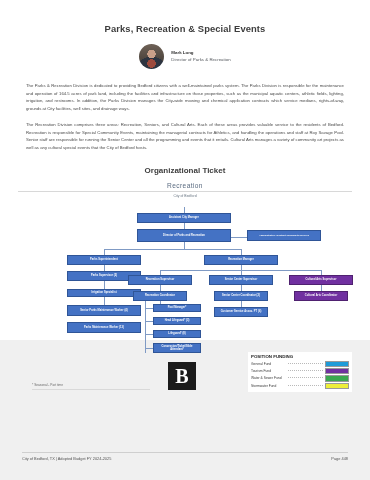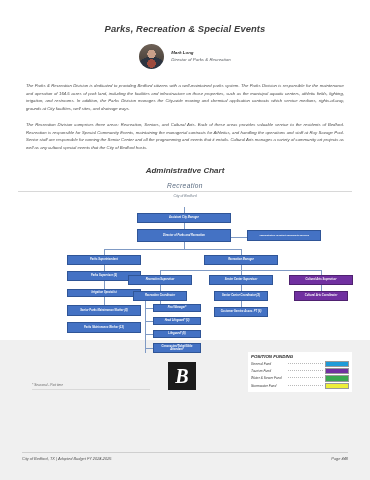--- a/index.html
+++ b/index.html
@@ -4,21 +4,20 @@
 <style>
   html,body{margin:0;padding:0;}
   body{
     width:370px;height:480px;overflow:hidden;
     background:#f0f0f0;
     font-family:"Liberation Sans", sans-serif;
   }
   .page{
     position:relative;width:370px;height:340px;background:#ffffff;
     box-sizing:border-box;
-    font-style:italic;
   }
   
   .doc-title{
     text-align:center;font-size:9.4px;font-weight:bold;color:#3d3d3d;
     letter-spacing:.1px;padding-top:23px;
   }
   .person{
     display:flex;align-items:center;justify-content:center;gap:7px;
     margin-top:10px;
   }
@@ -107,21 +106,21 @@
       <div class="person-name">Mark Long</div>
       <div class="person-role">Director of Parks &amp; Recreation</div>
     </div>
   </div>
 
   <div class="body-copy">
     <p>The Parks &amp; Recreation Division is dedicated to providing Bedford citizens with a well-maintained parks system. The Parks Division is responsible for the maintenance and operation of 164.5 acres of park land, including the facilities and infrastructure on those properties, such as the municipal aquatic centers, athletic fields, lighting, irrigation, and restrooms. In addition, the Parks Division manages the City-wide mowing and chemical application contracts which service medians, rights-of-way, grounds at City facilities, well sites, and drainage ways.</p>
     <p>The Recreation Division comprises three areas: Recreation, Seniors, and Cultural Arts. Each of these areas provides valuable service to the residents of Bedford. Recreation is responsible for Special Community Events, maintaining the managerial contracts for Athletics, and handling the operations and staff at Roy Savage Pool. Senior staff are responsible for running the Senior Center and all the programming and events that it entails. Cultural Arts manages a variety of community art projects as well as any cultural special events that the City of Bedford hosts.</p>
   </div>
 
-  <div class="chart-title">Administrative Chart</div>
+  <div class="chart-title">Organizational Ticket</div>
 
   <div class="chart-area">
     <div class="chart-head">
       <div class="h1">Recreation</div>
       <div class="chart-rule"></div>
       <div class="h2">City of Bedford</div>
     </div>
 
     <div class="nodes">
 

